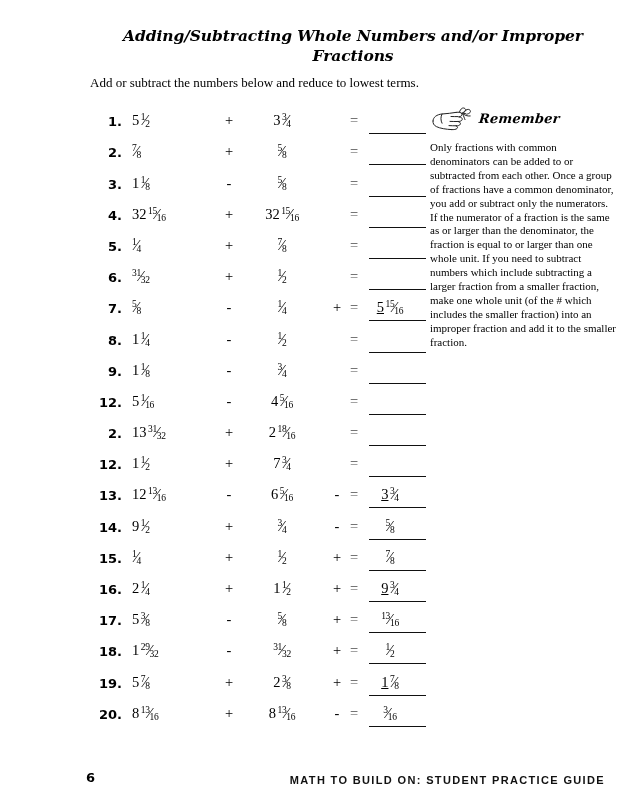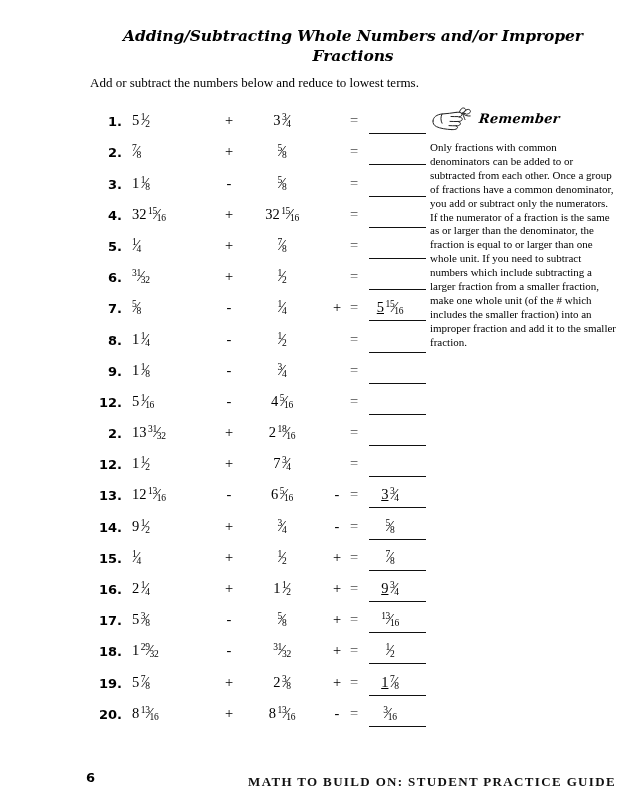--- a/index.html
+++ b/index.html
@@ -160,25 +160,25 @@
   .footer-page {
     position: absolute;
     left: 48px;
     top: 770px;
     font-family: "DejaVu Sans", sans-serif;
     font-weight: bold;
     font-size: 13px;
   }
   .footer-title {
     position: absolute;
-    right: 48px;
+    right: 59px;
     top: 774px;
-    font-family: Liberation Serif, serif;
+    font-family: Liberation Sans, sans-serif;
     font-weight: bold;
-    font-size: 13px;
+    font-size: 11px;
     letter-spacing: 1.35px;
     text-transform: uppercase;
     color: #111111;
   }
 </style>
 </head>
 <body>
 
 <div class="page">
 

